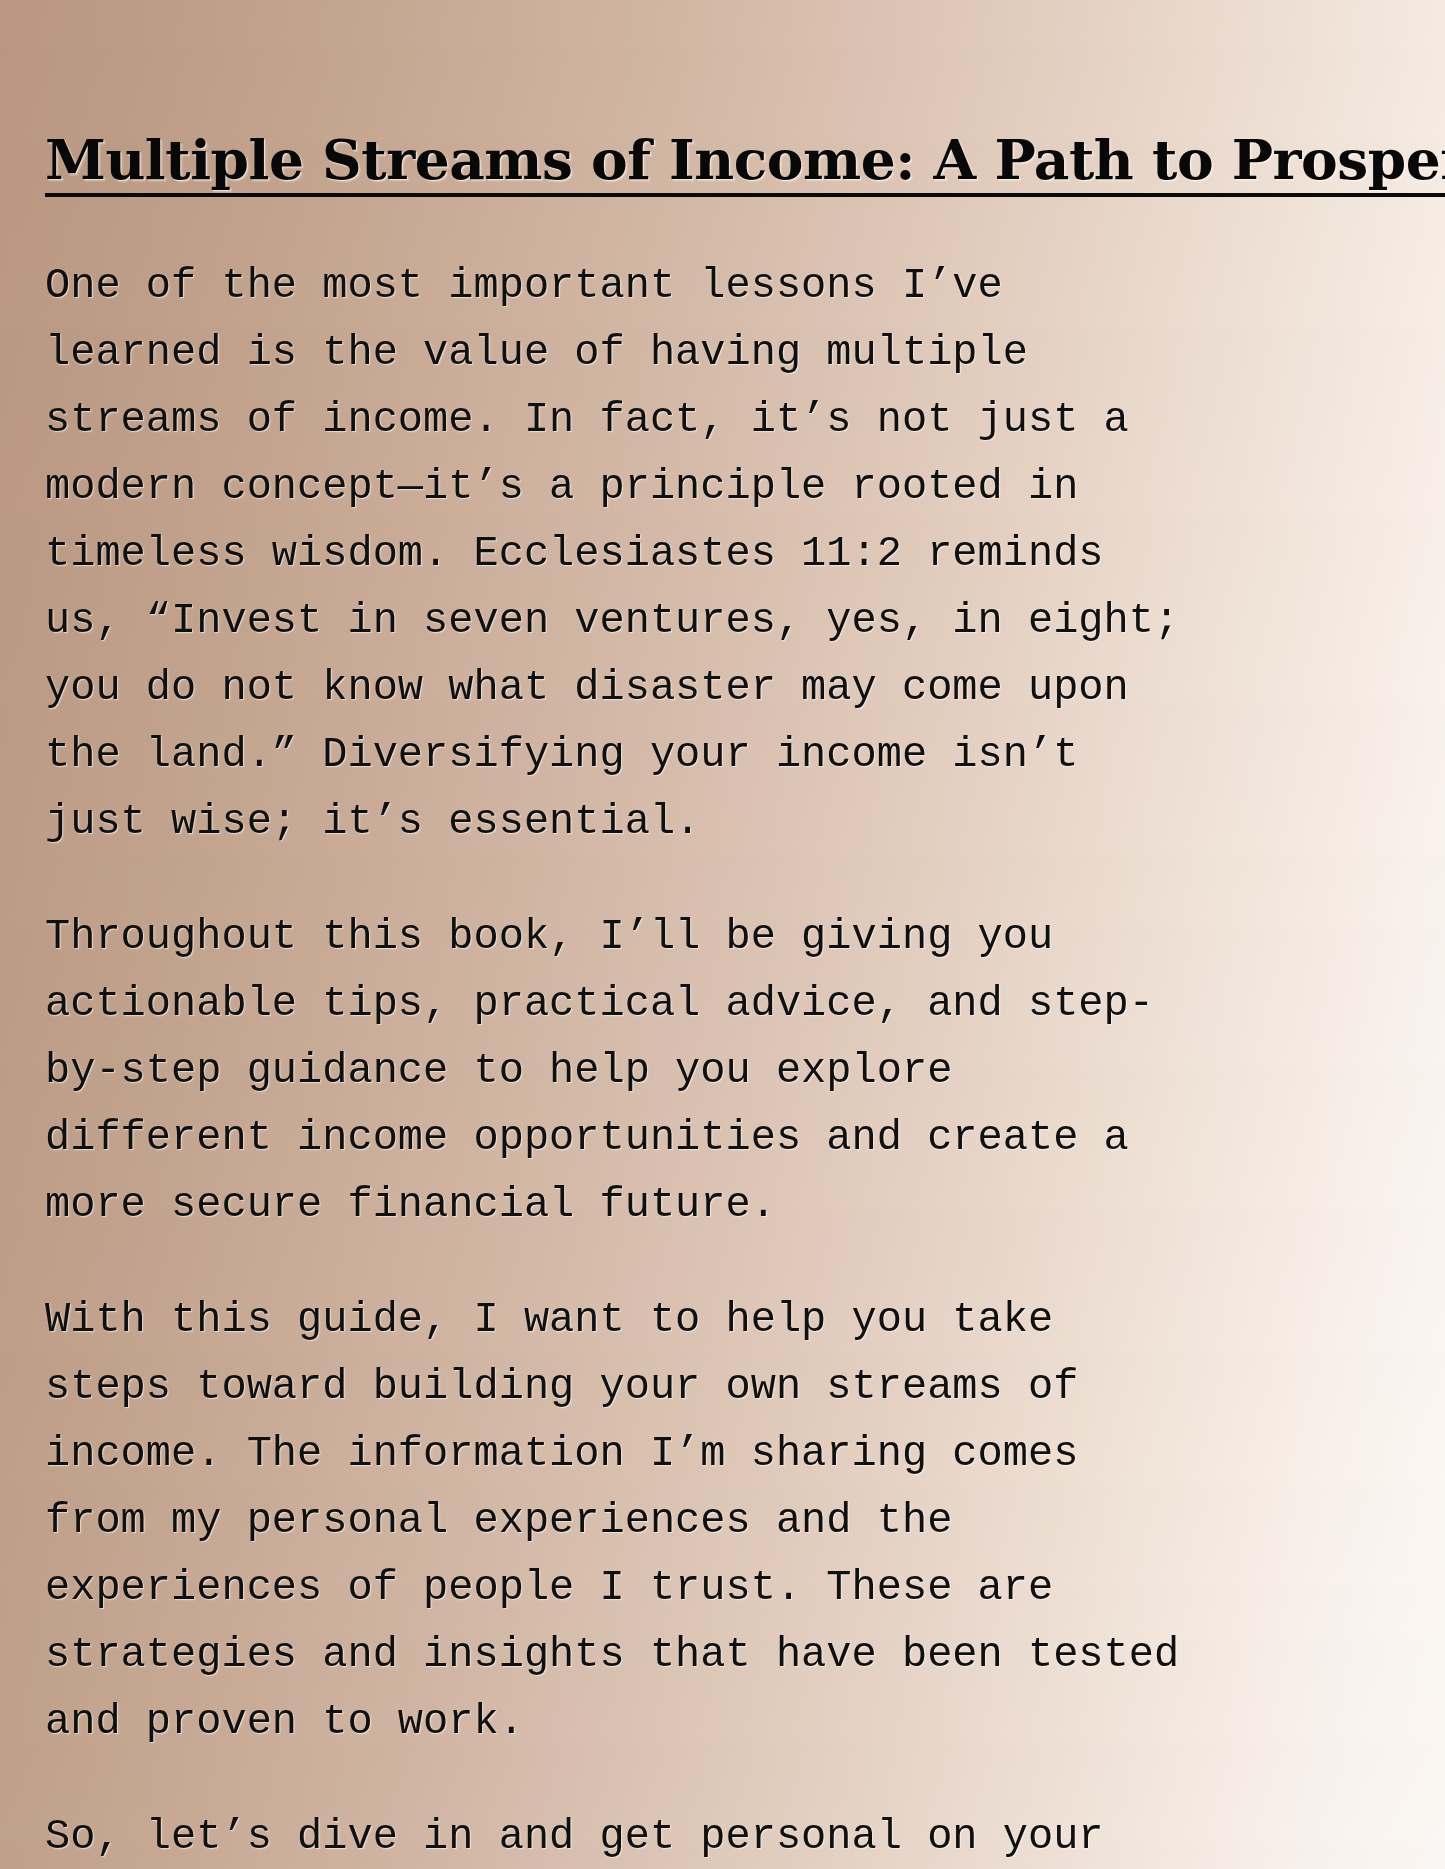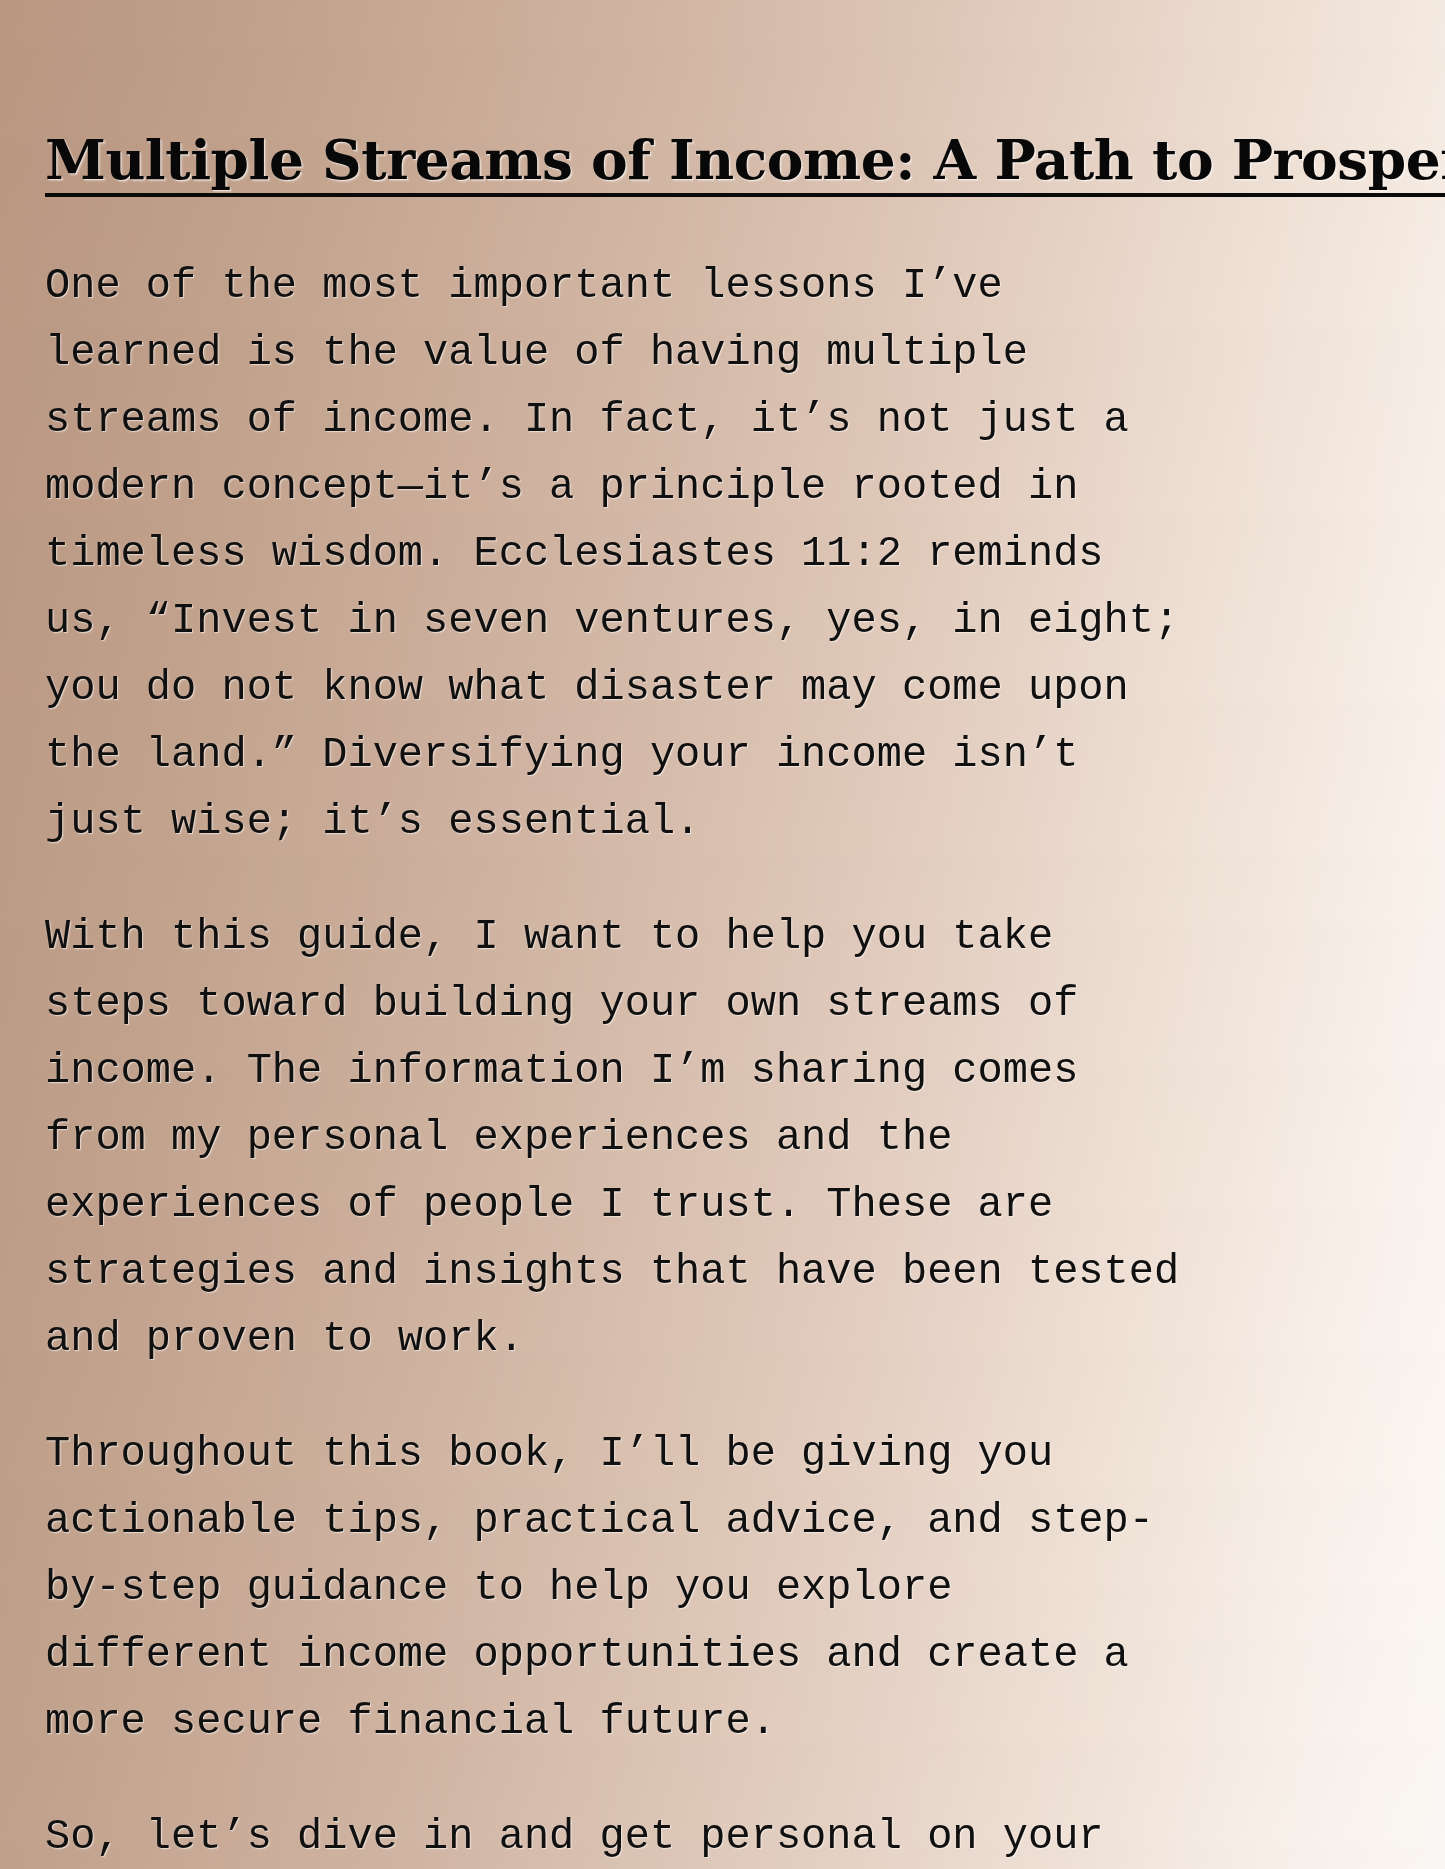--- a/index.html
+++ b/index.html
@@ -95,19 +95,19 @@
 </head>
 <body>
 
 <div id="page">
   <div id="content">
 
     <h1 class="doc-title">Multiple Streams of Income: A Path to Prosperity</h1>
 
     <div class="body-block">
       <p class="para">One of the most important lessons I’ve learned is the value of having multiple streams of income. In fact, it’s not just a modern concept—it’s a principle rooted in timeless wisdom. Ecclesiastes 11:2 reminds us, “Invest in seven ventures, yes, in eight; you do not know what disaster may come upon the land.” Diversifying your income isn’t just wise; it’s essential.</p>
+      <p class="para">Throughout this book, I’ll be giving you actionable tips, practical advice, and step-by-step guidance to help you explore different income opportunities and create a more secure financial future.</p>
       <p class="para">With this guide, I want to help you take steps toward building your own streams of income. The information I’m sharing comes from my personal experiences and the experiences of people I trust. These are strategies and insights that have been tested and proven to work.</p>
-      <p class="para">Throughout this book, I’ll be giving you actionable tips, practical advice, and step-by-step guidance to help you explore different income opportunities and create a more secure financial future.</p>
       <p class="para">So, let’s dive in and get personal on your journey to financial freedom and abundance!</p>
     </div>
 
   </div>
 </div>
 
 </body></html>

